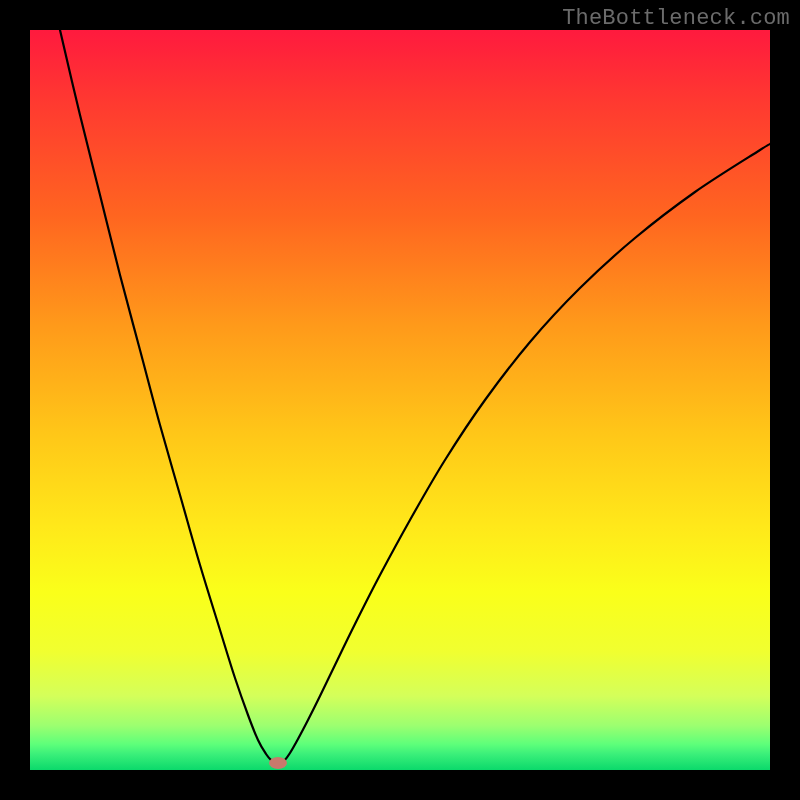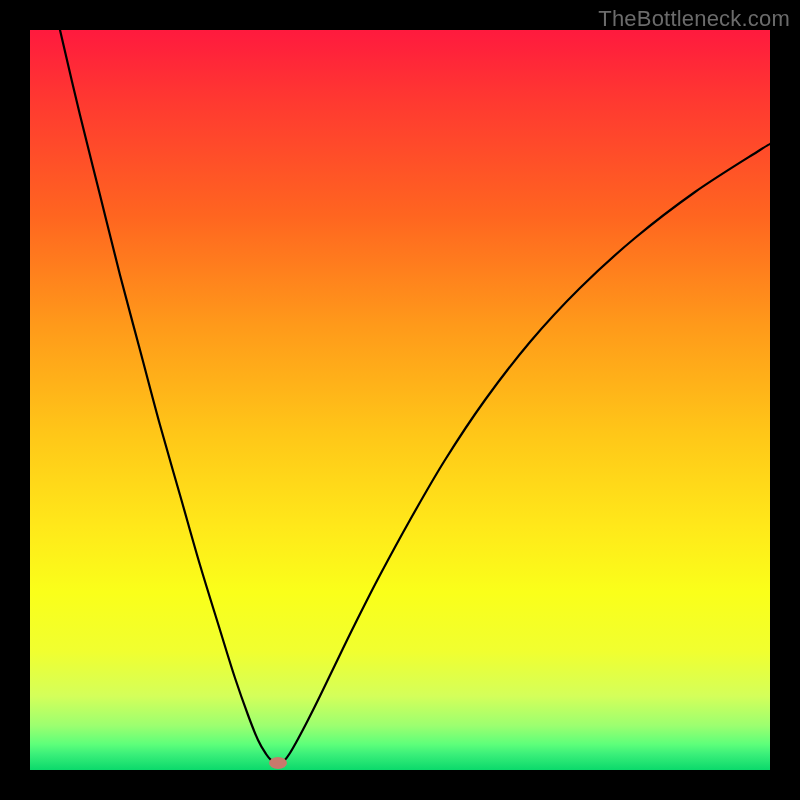--- a/index.html
+++ b/index.html
@@ -9,20 +9,21 @@
     height: 800px;
     background: #000;
     font-family: Arial, Helvetica, sans-serif;
     overflow: hidden;
   }
   .frame {
     position: relative;
     width: 800px;
     height: 800px;
     background: #000;
+    font-family: Liberation Mono, monospace;
   }
   .plot-area {
     position: absolute;
     left: 30px;
     top: 30px;
     width: 740px;
     height: 740px;
     background: linear-gradient(to bottom,
       #ff1a3e 0%,
       #ff3a30 10%,

